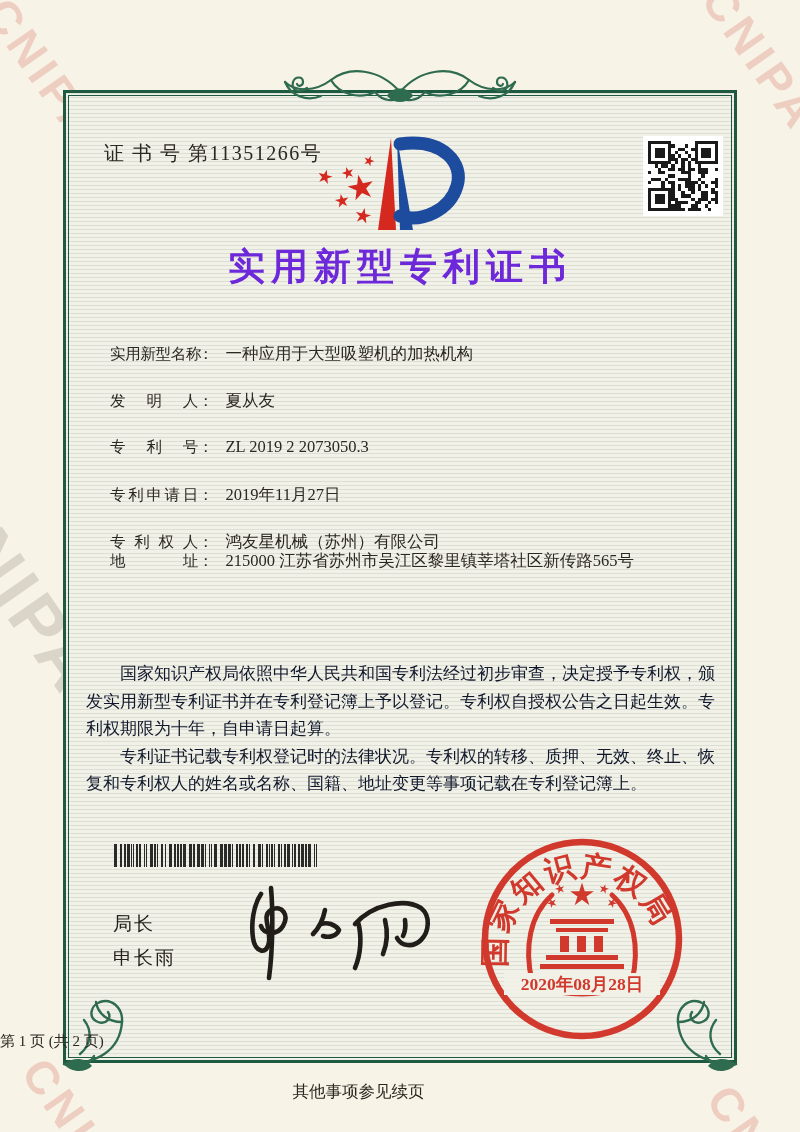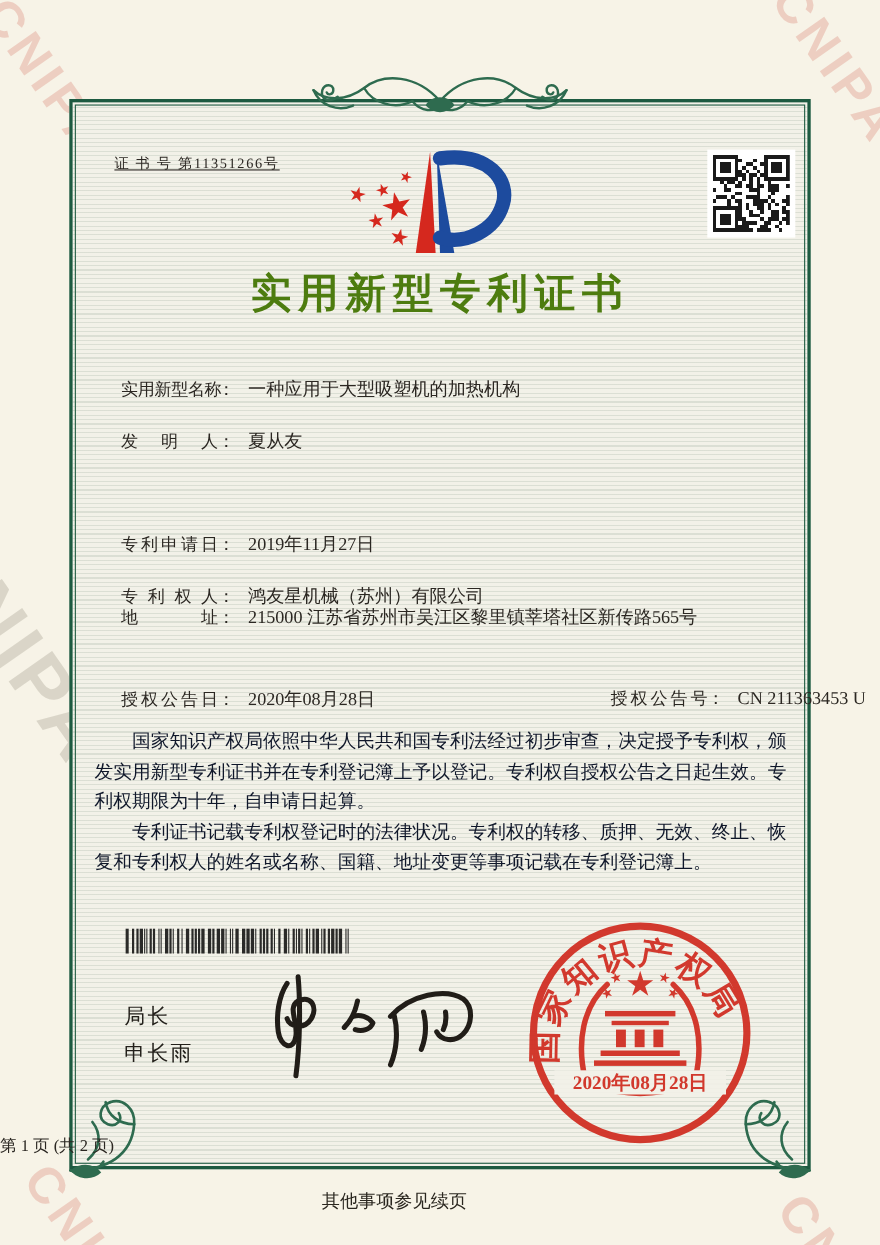--- a/index.html
+++ b/index.html
@@ -13,23 +13,23 @@
     position:absolute; left:63px; top:90px; width:674px; height:973px;
     border:3px solid #1d5a41;
     background:
       repeating-linear-gradient(180deg, rgba(160,175,160,.28) 0 1px, transparent 1px 4px),
       #f2f1e8;
   }
   .frame::after {
     content:""; position:absolute; inset:2px; border:1px solid #1d5a41; pointer-events:none;
   }
   .abs { position:absolute; }
-  .cert-no { left:104px; top:140px; font-size:13px; letter-spacing:1.5px;text-decoration:underline; }
+  .cert-no { left:104px; top:140px; font-size:20px; letter-spacing:1.5px; }
   .title { left:0; top:242px; width:100%; text-align:center; font-size:37px;
-           font-weight:bold; letter-spacing:6px; color:#4d7c0f; }
+           font-weight:bold; letter-spacing:6px; color:#6d28d9; }
   .field-row { left:110px; height:24px; font-size:16.5px; white-space:nowrap; }
   .f-label { display:inline-block; width:88px; text-align:justify; text-align-last:justify;
              font-size:15.5px; letter-spacing:-0.3px; vertical-align:baseline; }
   .f-colon { font-size:15.5px; }
   .f-value { margin-left:12px; font-size:16.5px; }
   .pair2 { position:absolute; left:445px; top:0; white-space:nowrap; }
   .paras { left:86px; top:660px; width:632px; font-size:17px; line-height:27.5px;
            color:#0f172a; }
   .paras p { text-indent:2em; }
   .barcode { left:114px; top:844px; width:206px; height:23px; }
@@ -366,34 +366,31 @@
   </div>
 
   <div class="abs title">实用新型专利证书</div>
 
   <div class="abs field-row" style="top:343px;">
     <span class="f-label">实用新型名称</span><span class="f-colon">：</span><span class="f-value">一种应用于大型吸塑机的加热机构</span>
   </div>
   <div class="abs field-row" style="top:390px;">
     <span class="f-label">发明人</span><span class="f-colon">：</span><span class="f-value">夏从友</span>
   </div>
+  <div class="abs field-row" style="top:437px;">
+    <span class="f-label">专利号</span><span class="f-colon">：</span><span class="f-value">ZL 2019 2 2073050.3</span>
+  </div>
   <div class="abs field-row" style="top:484px;">
     <span class="f-label">专利申请日</span><span class="f-colon">：</span><span class="f-value">2019年11月27日</span>
   </div>
   <div class="abs field-row" style="top:531px;">
     <span class="f-label">专利权人</span><span class="f-colon">：</span><span class="f-value">鸿友星机械（苏州）有限公司</span>
   </div>
   <div class="abs field-row" style="top:550px;">
     <span class="f-label">地址</span><span class="f-colon">：</span><span class="f-value">215000 江苏省苏州市吴江区黎里镇莘塔社区新传路565号</span>
-  </div>
-  <div class="abs field-row" style="top:625px;">
-    <span class="f-label">授权公告日</span><span class="f-colon">：</span><span class="f-value">2020年08月28日</span>
-    <span class="pair2">
-      <span class="f-label">授权公告号</span><span class="f-colon">：</span><span class="f-value">CN 211363453 U</span>
-    </span>
   </div>
 
   <div class="abs paras">
     <p>国家知识产权局依照中华人民共和国专利法经过初步审查，决定授予专利权，颁发实用新型专利证书并在专利登记簿上予以登记。专利权自授权公告之日起生效。专利权期限为十年，自申请日起算。</p>
     <p>专利证书记载专利权登记时的法律状况。专利权的转移、质押、无效、终止、恢复和专利权人的姓名或名称、国籍、地址变更等事项记载在专利登记簿上。</p>
   </div>
 
   <div class="abs barcode">
     <svg id="barcode-svg" width="206" height="23">
         <g fill="#2a2a28">

